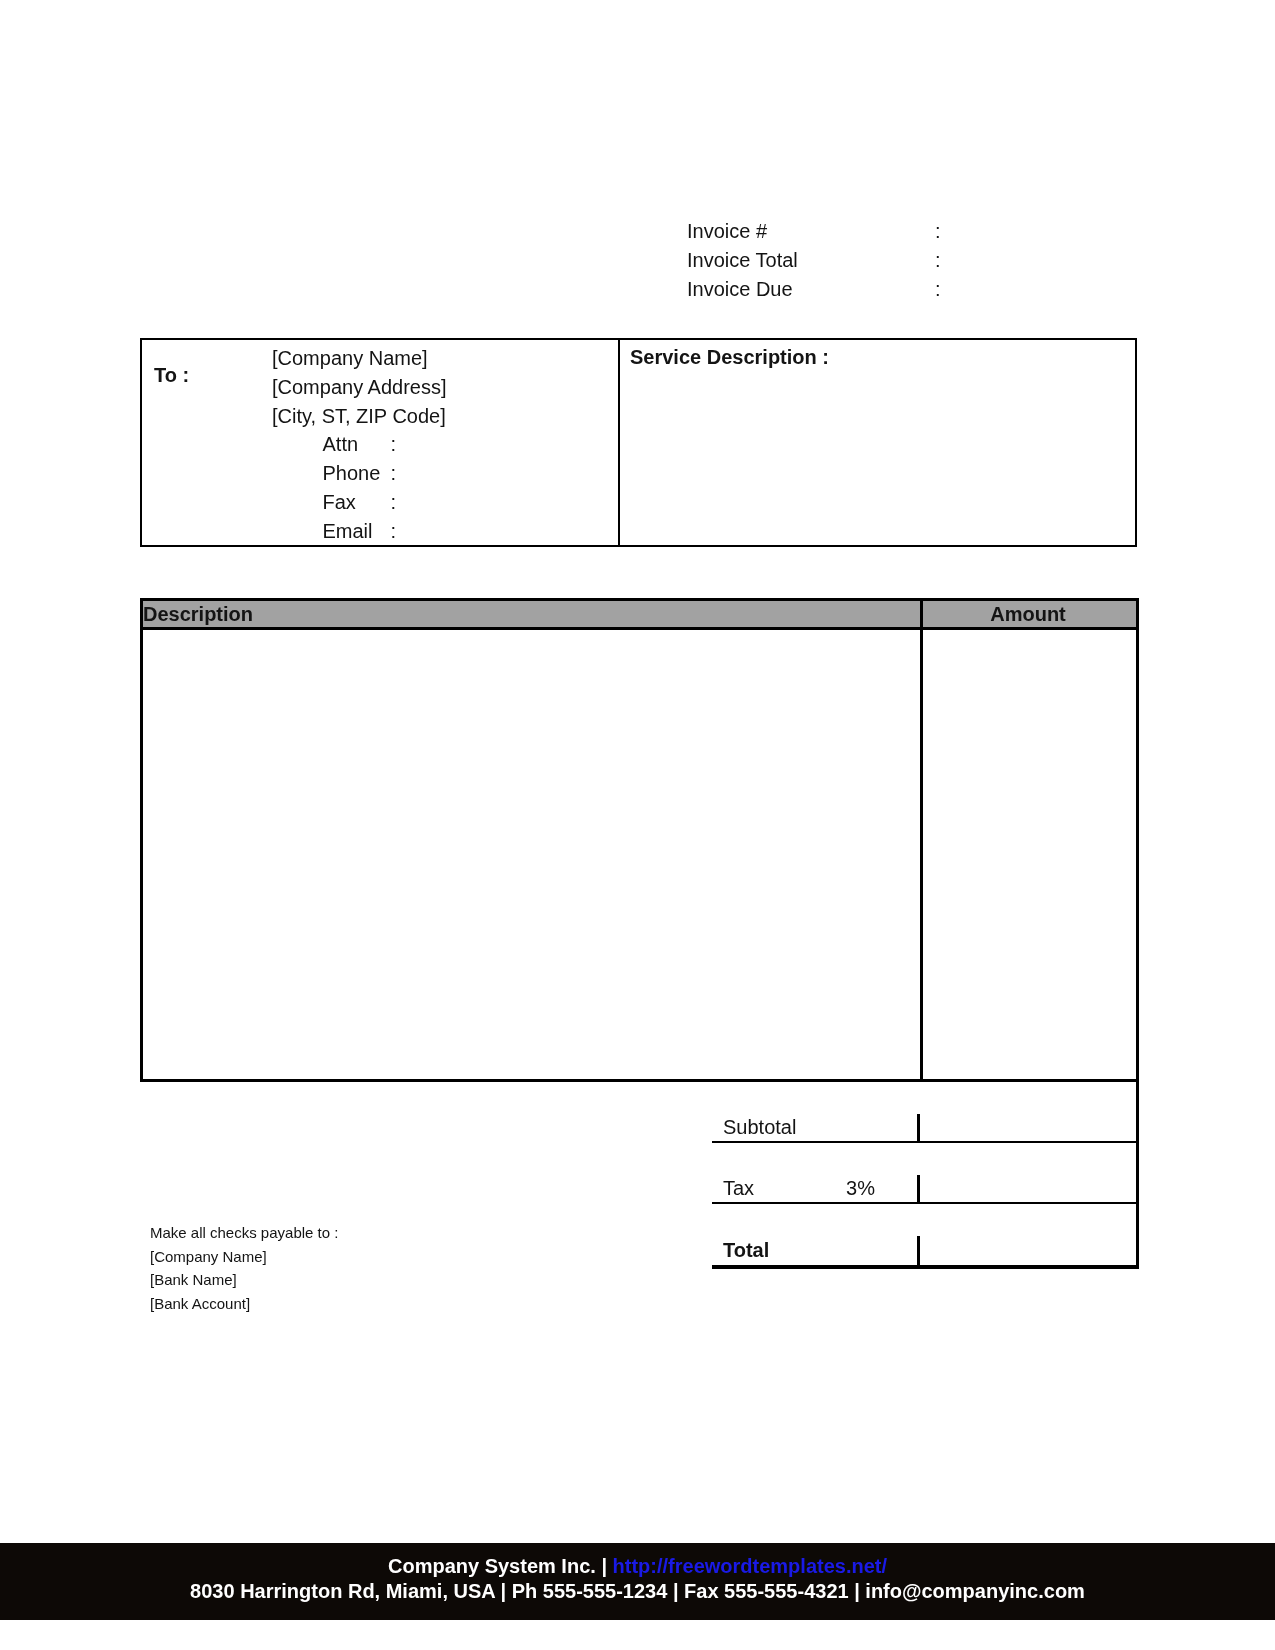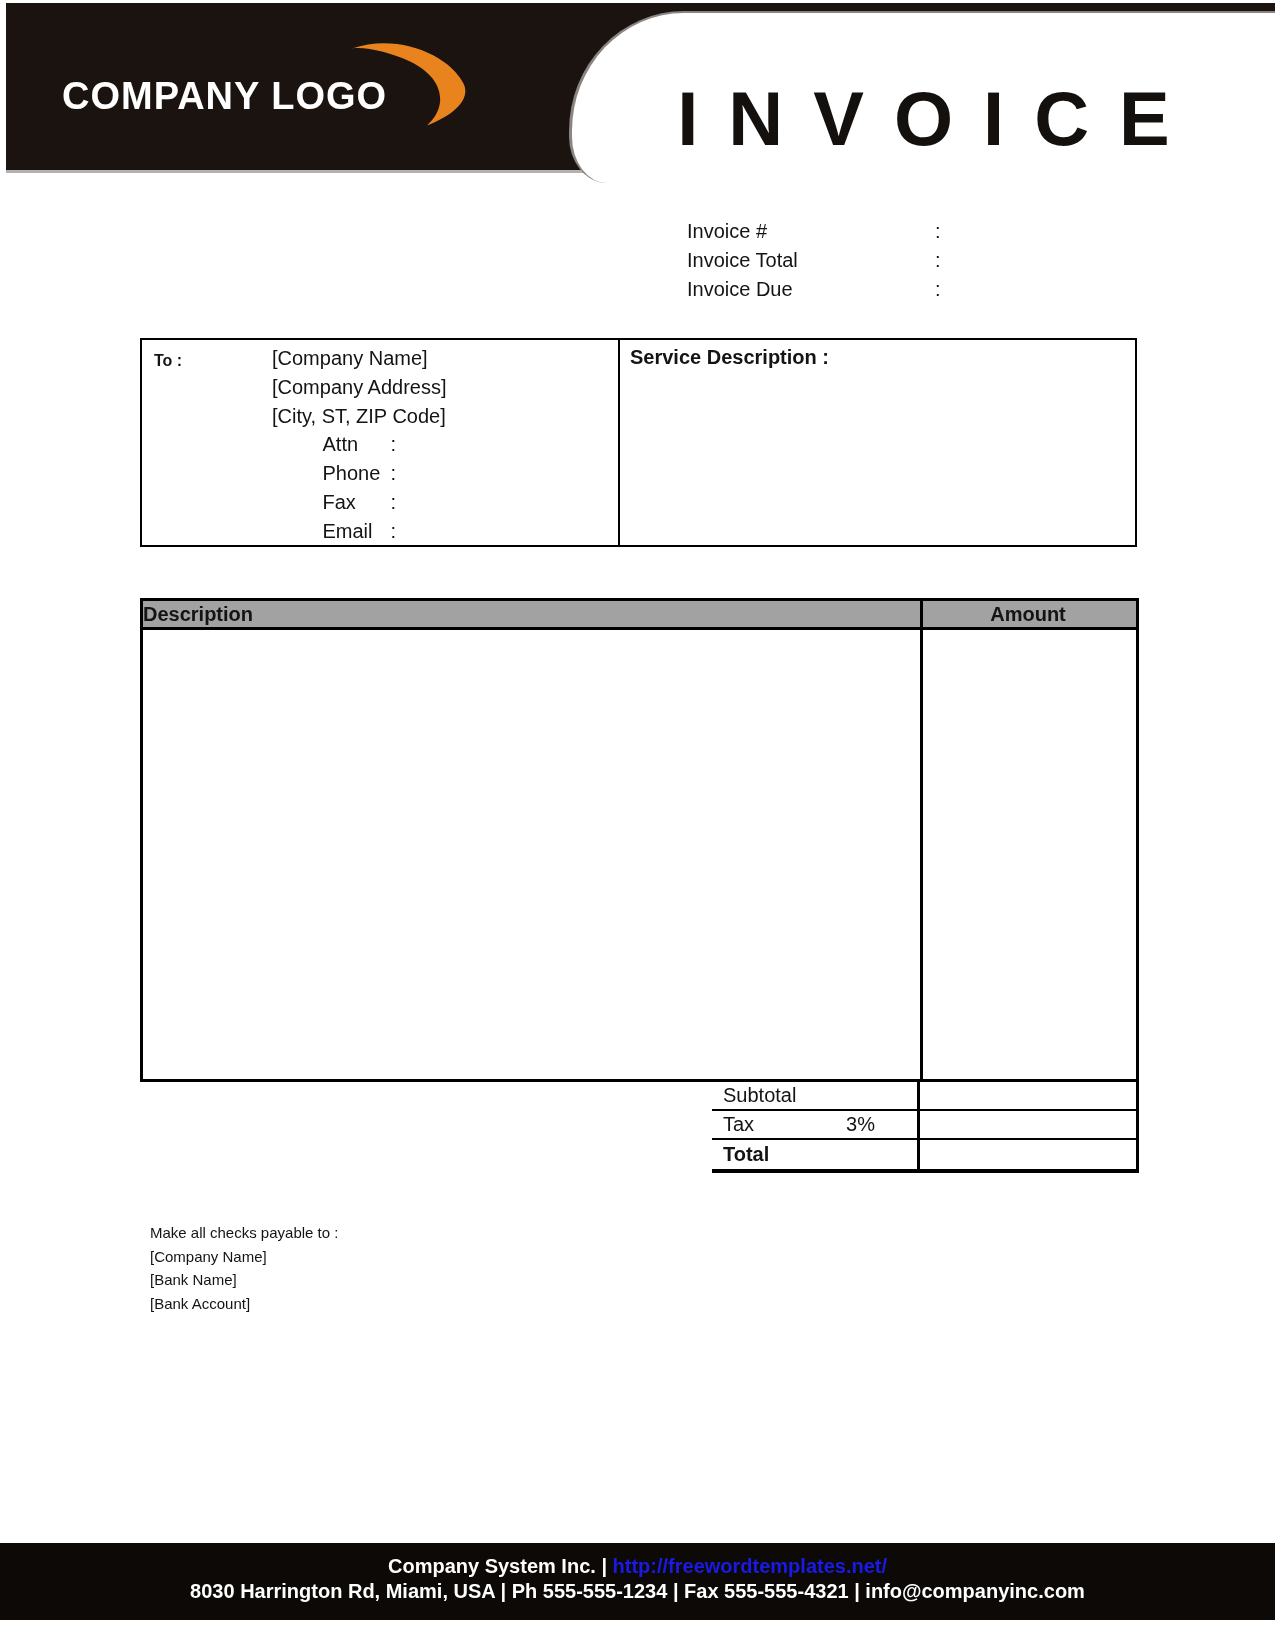--- a/index.html
+++ b/index.html
@@ -38,21 +38,21 @@
   .meta-label { width:248px; }
   .meta-colon { width:14px; }
   .meta-value { min-width:120px; }
 
   
   .to-box {
     position:absolute; left:140px; top:338px; width:997px; height:209px;
     border:2px solid #000; display:flex;
   }
   .to-cell { width:478px; border-right:2px solid #000; position:relative; padding-top:4px; }
-  .to-heading { position:absolute; left:12px; top:12px; font-weight:bold; font-size:16px; }
+  .to-heading { position:absolute; left:12px; top:24px; font-weight:bold; font-size:20px; }
   .to-lines { position:absolute; left:130px; top:4px; font-size:20px; line-height:28.8px; }
   .to-field { display:flex;justify-content:center; }
   .to-field-label { width:68px; }
   .svc-cell { flex:1; padding:6px 10px;border-radius:14px; }
   .svc-heading { font-weight:bold; font-size:20px; }
   .svc-text { font-size:20px; }
 
   
   .items-box {
     position:absolute; left:140px; top:598px; width:999px; height:484px;
@@ -71,21 +71,21 @@
   .items-divider {
     position:absolute; left:777px; top:0; bottom:0; width:3px; background:#000;
   }
   .items-body { position:relative; height:449px; }
 
   
   .summary {
     position:absolute; left:712px; top:1082px; width:427px;
     border-right:3px solid #000; font-size:20px;
   }
-  .sum-row { position:relative; display:flex; align-items:flex-start; }
+  .sum-row { position:relative; display:flex; align-items:flex-start;margin-top:32px; }
   .sum-row.r1 { height:29px; border-bottom:2px solid #000; }
   .sum-row.r2 { height:29px; border-bottom:2px solid #000; }
   .sum-row.r3 { height:33px; border-bottom:4px solid #000; }
   .sum-label-cell { width:205px; padding-left:11px; position:relative; height:100%;
     display:flex; align-items:center; }
   .sum-rate { position:absolute; right:42px; }
   .sum-divider { position:absolute; left:205px; top:0; bottom:0; width:3px; background:#000; }
   .sum-amount-cell { flex:1; height:100%; }
   .sum-row.r3 .sum-label-cell { font-weight:bold; }
 
@@ -98,29 +98,20 @@
     background:#0D0906; color:#ffffff; text-align:center;
     font-weight:bold; font-size:20px; padding-top:11px; line-height:25px;
   }
   .footer a { color:#1a1ae6; text-decoration:none; }
 </style>
 </head>
 <body>
 
 <div class="page">
 
-  <div class="band">
-    <div class="logo-text">COMPANY LOGO</div>
-    <svg class="swoosh" viewBox="0 0 118 85">
-      <path d="M0,8 C45,-8 98,14 112,44 C118,58 104,74 75,85 C98,64 90,36 58,21 C38,12 14,6 0,8 Z" fill="#E8831D"></path>
-    </svg>
-    <div class="whitebox">
-      <div class="invoice-title">INVOICE</div>
-    </div>
-  </div>
 
   <div class="meta">
     <div class="meta-row">
       <span class="meta-label">Invoice #</span>
       <span class="meta-colon">:</span>
       <span class="meta-value"></span>
     </div>
     <div class="meta-row">
       <span class="meta-label">Invoice Total</span>
       <span class="meta-colon">:</span>

